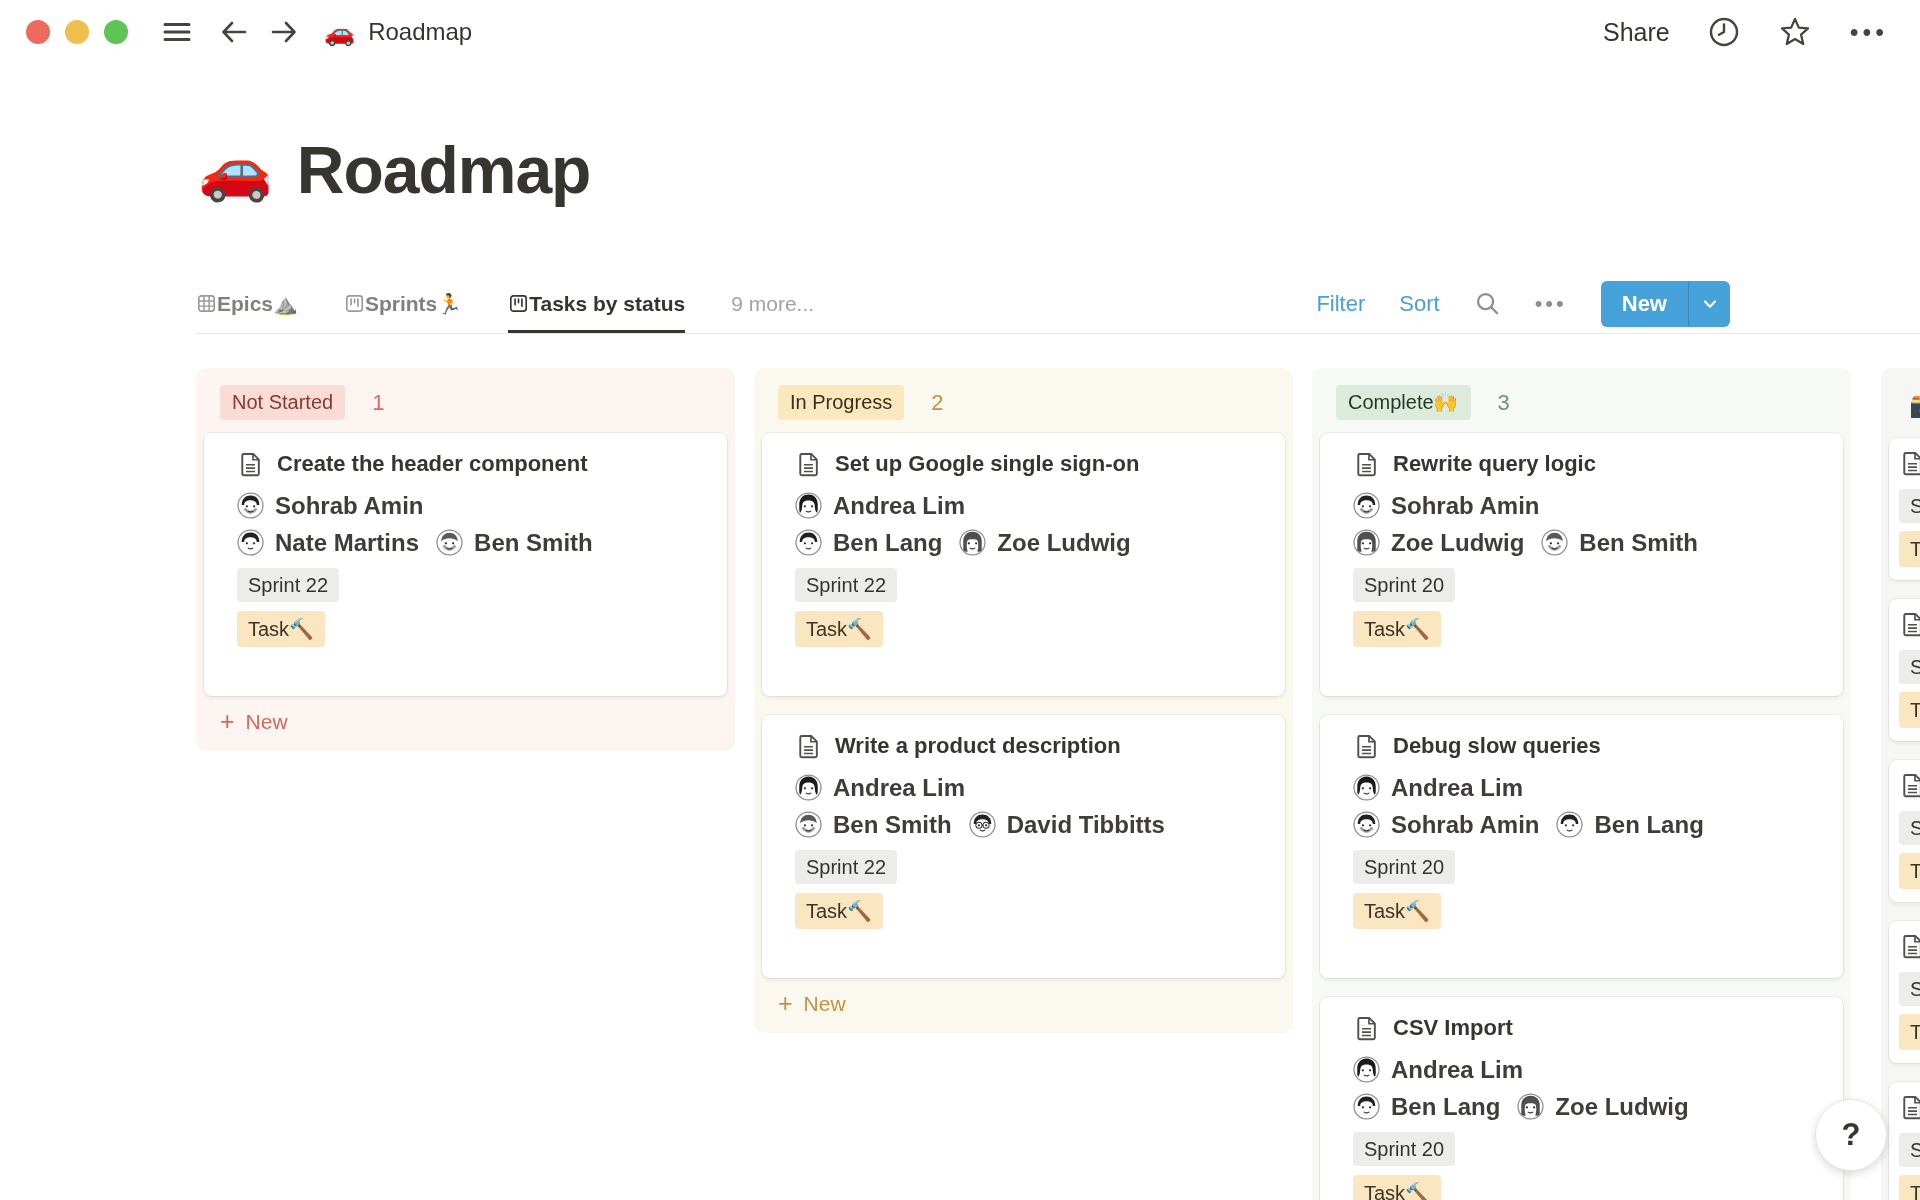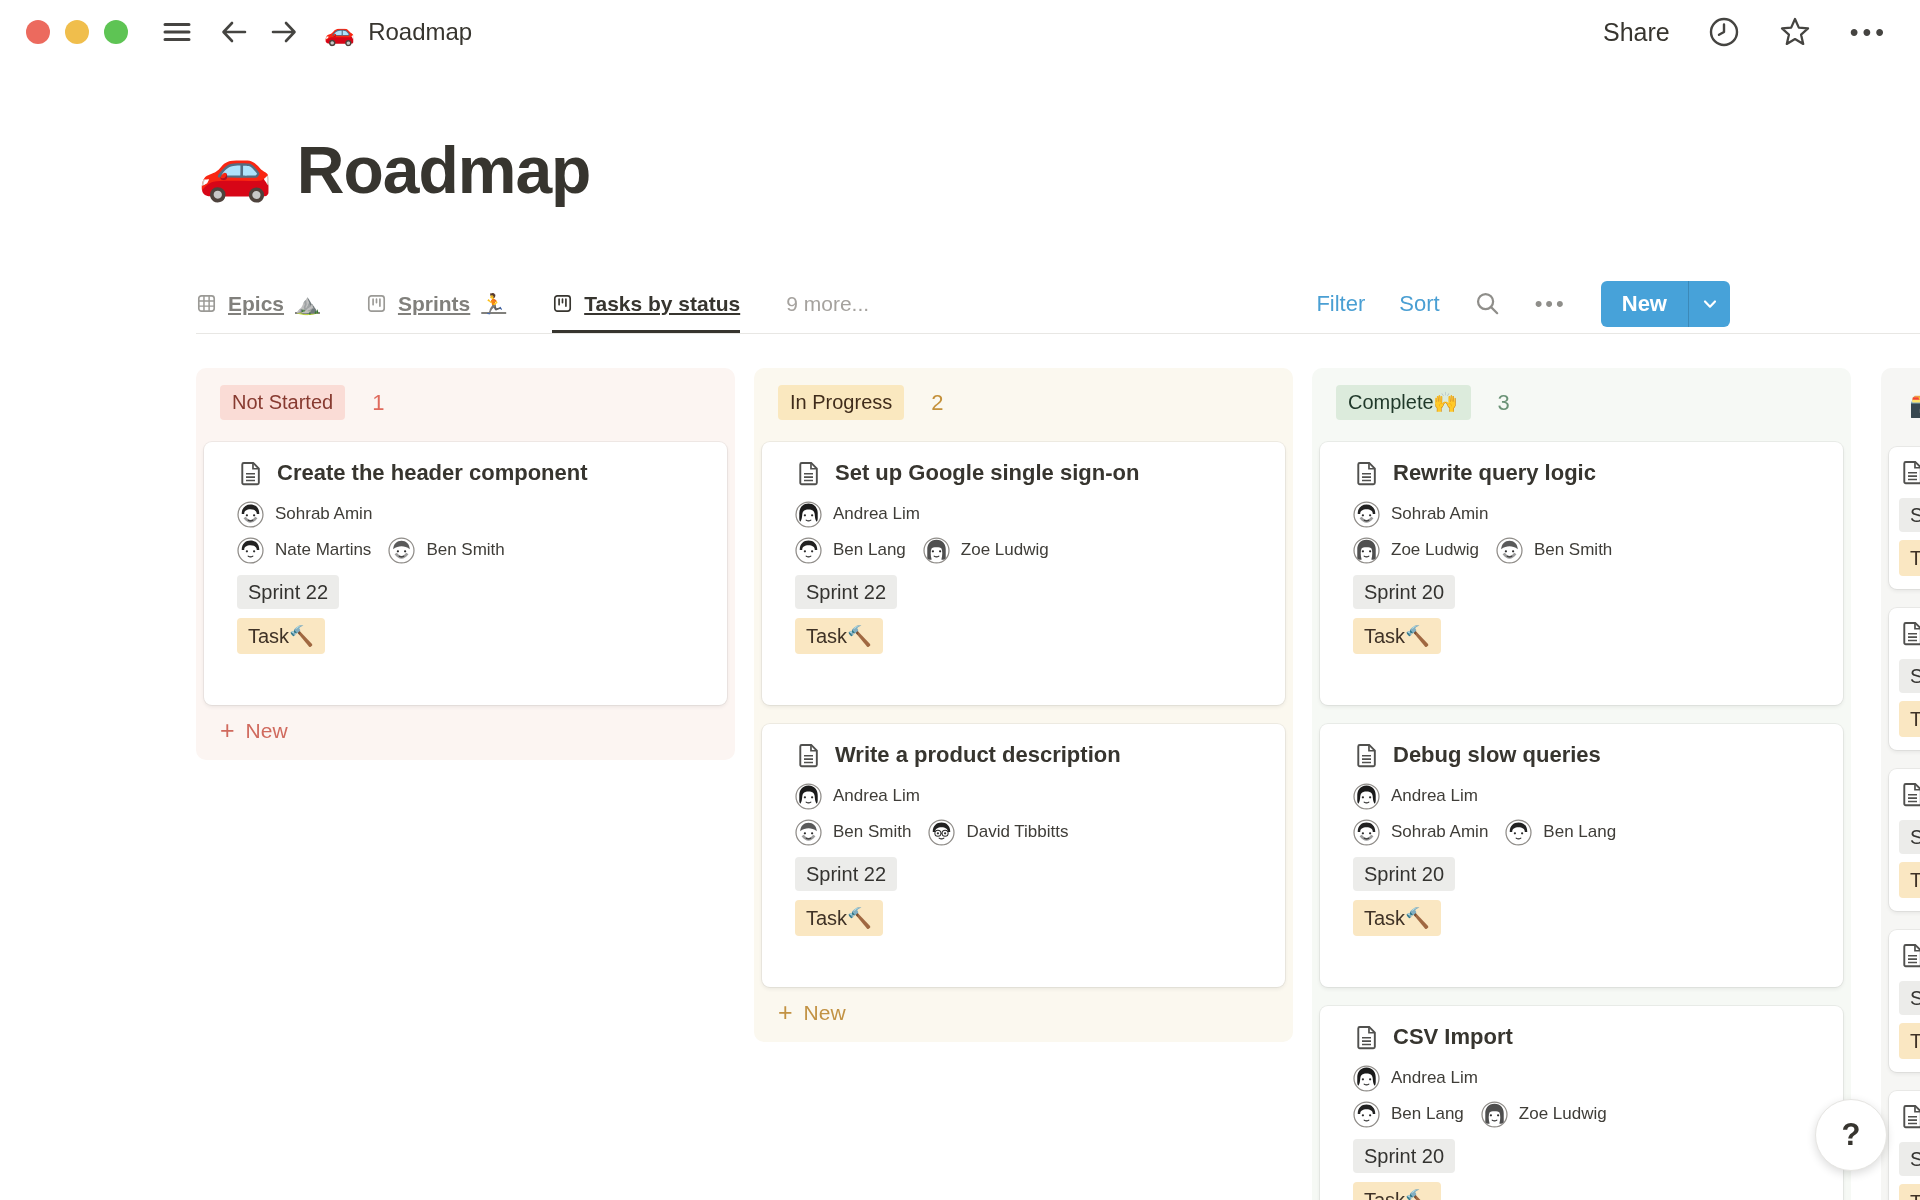--- a/index.html
+++ b/index.html
@@ -28,21 +28,21 @@
   .share { font-size:25px; color:#37352F; cursor:pointer;margin-left:8px; }
   .dots { font-size:25px; letter-spacing:4px; color:#454441; cursor:pointer; line-height:1; }
 
   
   .page-head { position:absolute; left:198px; top:132px; display:flex; align-items:center; gap:24px; }
   .page-emoji { font-size:60px; line-height:1; cursor:pointer; }
   .page-title { font-size:66px; font-weight:700; letter-spacing:-1px; color:#37352F; }
 
   
   .tabsrow { position:absolute; left:196px; right:0; top:274px; height:60px; display:flex; align-items:stretch; border-bottom:1px solid #E8E7E4; }
-  .tab { display:flex; align-items:center; gap:11px; margin-right:46px; font-size:21px; font-weight:600; color:#81807C; cursor:pointer; border-bottom:3px solid transparent; padding-top:3px;text-decoration:underline; }
+  .tab { display:flex; align-items:center; margin-right:46px; font-size:21px; font-weight:600; color:#81807C; cursor:pointer; border-bottom:3px solid transparent; padding-top:3px; }
   .tab .t-emoji { font-size:20px; }
   .tab.active { color:#37352F; font-weight:700; border-bottom-color:#37352F; }
   .tab-ic { color:#9B9A96; }
   .tab.active .tab-ic { color:#37352F; }
   .more-tabs { display:flex; align-items:center; font-size:21px; color:#A5A29E; cursor:pointer; }
   .view-controls { margin-left:auto; display:flex; align-items:center; gap:34px; padding-right:190px; }
   .link-btn { font-size:22px; color:#4A9FD3; cursor:pointer; }
   .ctl-icon { color:#8F8E8A; cursor:pointer; }
   .ctl-dots { font-size:22px; letter-spacing:3px; color:#8F8E8A; cursor:pointer; }
   .new-btn { display:flex; align-items:stretch; height:46px; background:#47A2D9; border-radius:6px; overflow:hidden; cursor:pointer; }
@@ -50,40 +50,40 @@
   .new-btn-arrow { display:flex; align-items:center; justify-content:center; width:42px; border-left:1px solid rgba(0,0,0,0.15); }
 
   
   .board { position:absolute; top:368px; left:196px; display:flex; gap:19px; align-items:flex-start; }
   .column { width:539px; border-radius:10px; padding:8px; flex:none; }
   .column.partial { width:420px; margin-left:11px; }
   .col-red    { background:#FCF5F2; }
   .col-yellow { background:#FBF8EF; }
   .col-green  { background:#F6F9F5; }
   .col-gray   { background:#F6F6F4; }
-  .col-header { display:flex; align-items:center; gap:27px; padding:9px 8px 22px 16px; }
+  .col-header { display:flex; align-items:center; gap:27px; padding:9px 8px 13px 16px; }
   .status-badge { font-size:20px; padding:4px 12px; border-radius:4px; line-height:1.35; cursor:pointer; white-space:nowrap; }
   .col-red    .status-badge { background:#FADCD6; color:#873A30; }
   .col-yellow .status-badge { background:#FAE8BF; color:#402C1B;text-align:right; }
   .col-green  .status-badge { background:#DCEBDC; color:#1F3829; }
   .col-gray   .status-badge { background:transparent; padding-left:4px; font-size:24px; }
   .col-count { font-size:22px; }
   .col-red    .col-count { color:#DF6A5D; }
   .col-yellow .col-count { color:#C4913B; }
   .col-green  .col-count { color:#6B9377; }
   .cards { display:flex; flex-direction:column; gap:19px; }
   .card { background:#fff; border-radius:8px; min-height:263px; padding:17px 33px 18px;
           box-shadow:0 0 0 1px rgba(15,15,15,0.05), 0 2px 4px rgba(15,15,15,0.07); cursor:pointer; }
   .card.mini { min-height:142px; padding:12px 10px 12px 10px; }
   .card-title-row { display:flex; align-items:center; gap:13px; }
   .card-title { font-size:22px; font-weight:700; color:#37352F; line-height:1.3; }
   .people-row { display:flex; align-items:center; gap:17px; margin-top:13px; }
   .people-row + .people-row { margin-top:9px; }
   .person { display:flex; align-items:center; gap:11px; }
-  .person-name { font-size:17px; color:#3F3D38; }
+  .person-name { font-size:24px; color:#3F3D38;font-weight:bold; }
   .badge-sprint { display:inline-block; margin-top:11px; font-size:20px; background:#ECECEA; color:#343330; border-radius:4px; padding:4px 11px; line-height:1.3; }
   .badge-task { display:inline-block; margin-top:9px; font-size:20px; background:#FAE7C2; color:#3F3226; border-radius:4px; padding:5px 11px; line-height:1.3; white-space:nowrap; }
   .card.mini .badge-sprint { margin-top:12px; }
   .card.mini .badge-task { margin-top:8px; }
   .add-new { display:flex; align-items:center; gap:11px; padding:13px 16px 9px; font-size:21px; cursor:pointer; }
   .add-new .plus { font-size:25px; line-height:1; }
   .col-red    .add-new { color:#D06A5E; }
   .col-yellow .add-new { color:#C29243; }
 
   

